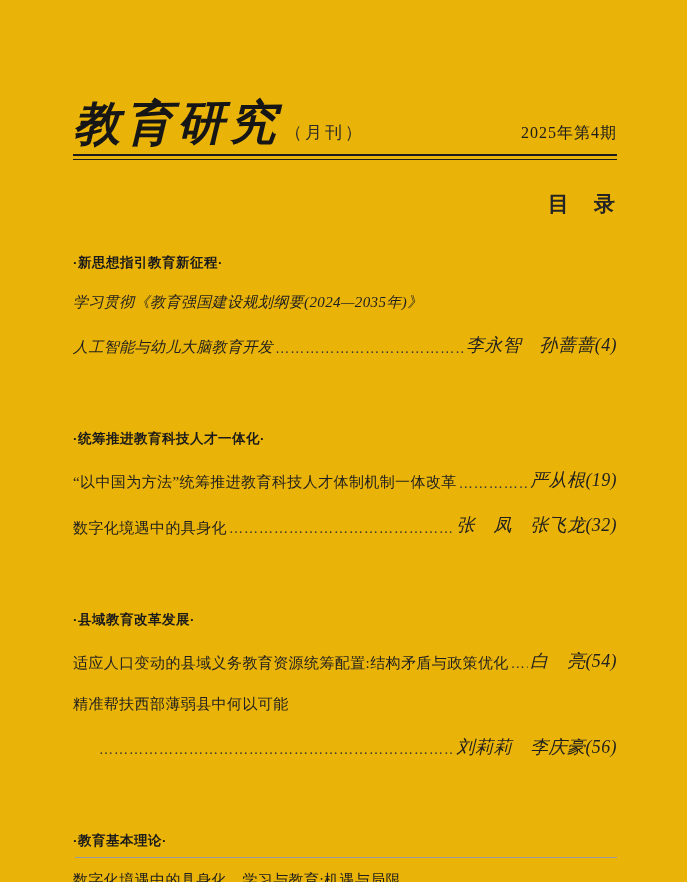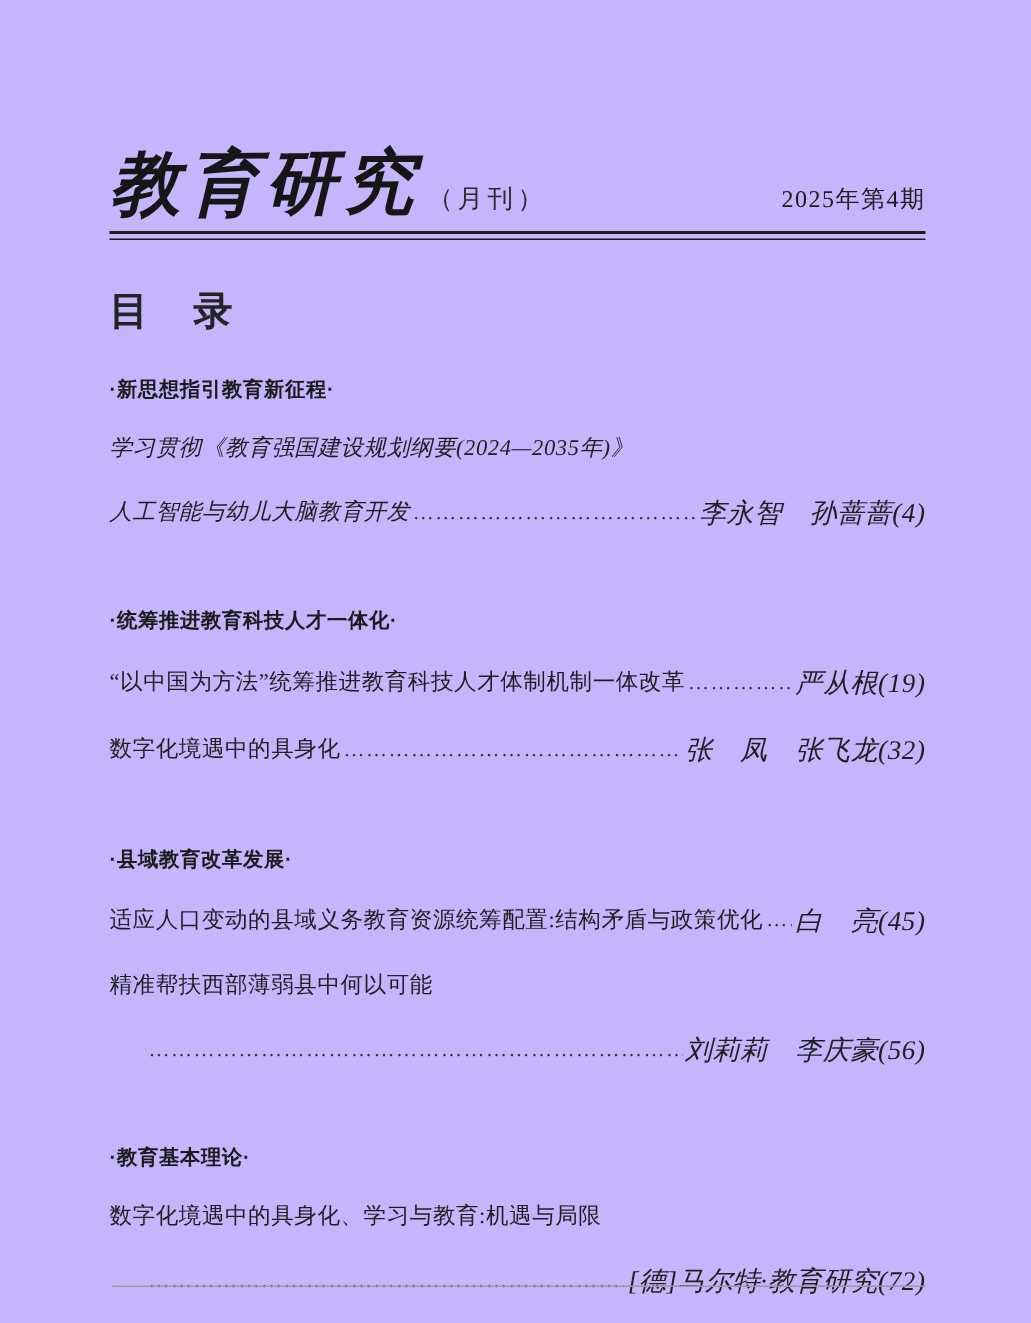--- a/index.html
+++ b/index.html
@@ -1,19 +1,19 @@
 <!DOCTYPE html>
 <html><head>
 <meta charset="utf-8">
 <style>
   html,body { margin:0; padding:0; background:#ffffff; }
   .page {
     position:relative;
     width:687px; height:882px;
-    background:#c4b5fd;
+    background:#eab308;
     margin:0 auto;
     overflow:hidden;
     color:#222;
     font-family:"Liberation Serif","DejaVu Serif",serif;
   }
   .content { padding:0 70px 0 73px; }
 
   
   .masthead {
     display:flex; align-items:flex-end;
@@ -39,34 +39,34 @@
     white-space:nowrap;
   }
   .rule-double {
     margin-top:7px; height:3px;
     border-top:2.5px solid #1c1c1c;
     border-bottom:1.5px solid #1c1c1c;
   }
 
   
   .toc-title {
-    margin:30px 0 0; text-align:left;
+    margin:30px 0 0; text-align:right;
     font-family:"Liberation Sans","DejaVu Sans",sans-serif;
-    font-weight:700; font-size:26px; letter-spacing:2px;
+    font-weight:700; font-size:21px; letter-spacing:2px;
     color:#242424;
   }
-  .sec { margin-top:50px; }
-  .sec.first { margin-top:26px; }
+  .sec { margin-top:72px; }
+  .sec.first { margin-top:36px; }
   .sec-header {
     font-family:"Liberation Sans","DejaVu Sans",sans-serif;
     font-weight:700; font-size:13.5px; letter-spacing:0.5px;
     color:#1b1b1b;
   }
   .row {
-    display:flex; align-items:center;
+    display:flex; align-items:flex-end;
     margin-top:20px;
     font-size:15px; line-height:1.4; letter-spacing:0.4px;
     color:#1f1f1f;
   }
   .row .t { white-space:nowrap; }
   .leader {
     flex:1 1 auto; overflow:hidden; white-space:nowrap;
     font-size:14px; color:#333; margin:0 2px;
     letter-spacing:1px;
   }
@@ -118,21 +118,21 @@
         <span class="leader">………………………………………………………………………………………………………………………………………………………………</span>
         <span class="authors kai"><span>张　凤　张飞龙</span><span>(32)</span></span>
       </div>
     </section>
 
     <section class="sec">
       <div class="sec-header">·县域教育改革发展·</div>
       <div class="row">
         <span class="t">适应人口变动的县域义务教育资源统筹配置:结构矛盾与政策优化</span>
         <span class="leader">………………………………………………………………………………………………………………………………………………………………</span>
-        <span class="authors kai"><span>白　亮</span><span>(45)</span></span>
+        <span class="authors kai"><span>白　亮</span><span>(54)</span></span>
       </div>
       <div class="row">
         <span class="t">精准帮扶西部薄弱县中何以可能</span>
       </div>
       <div class="row indent">
         <span class="leader">………………………………………………………………………………………………………………………………………………………………</span>
         <span class="authors kai"><span>刘莉莉　李庆豪</span><span>(56)</span></span>
       </div>
     </section>
 

